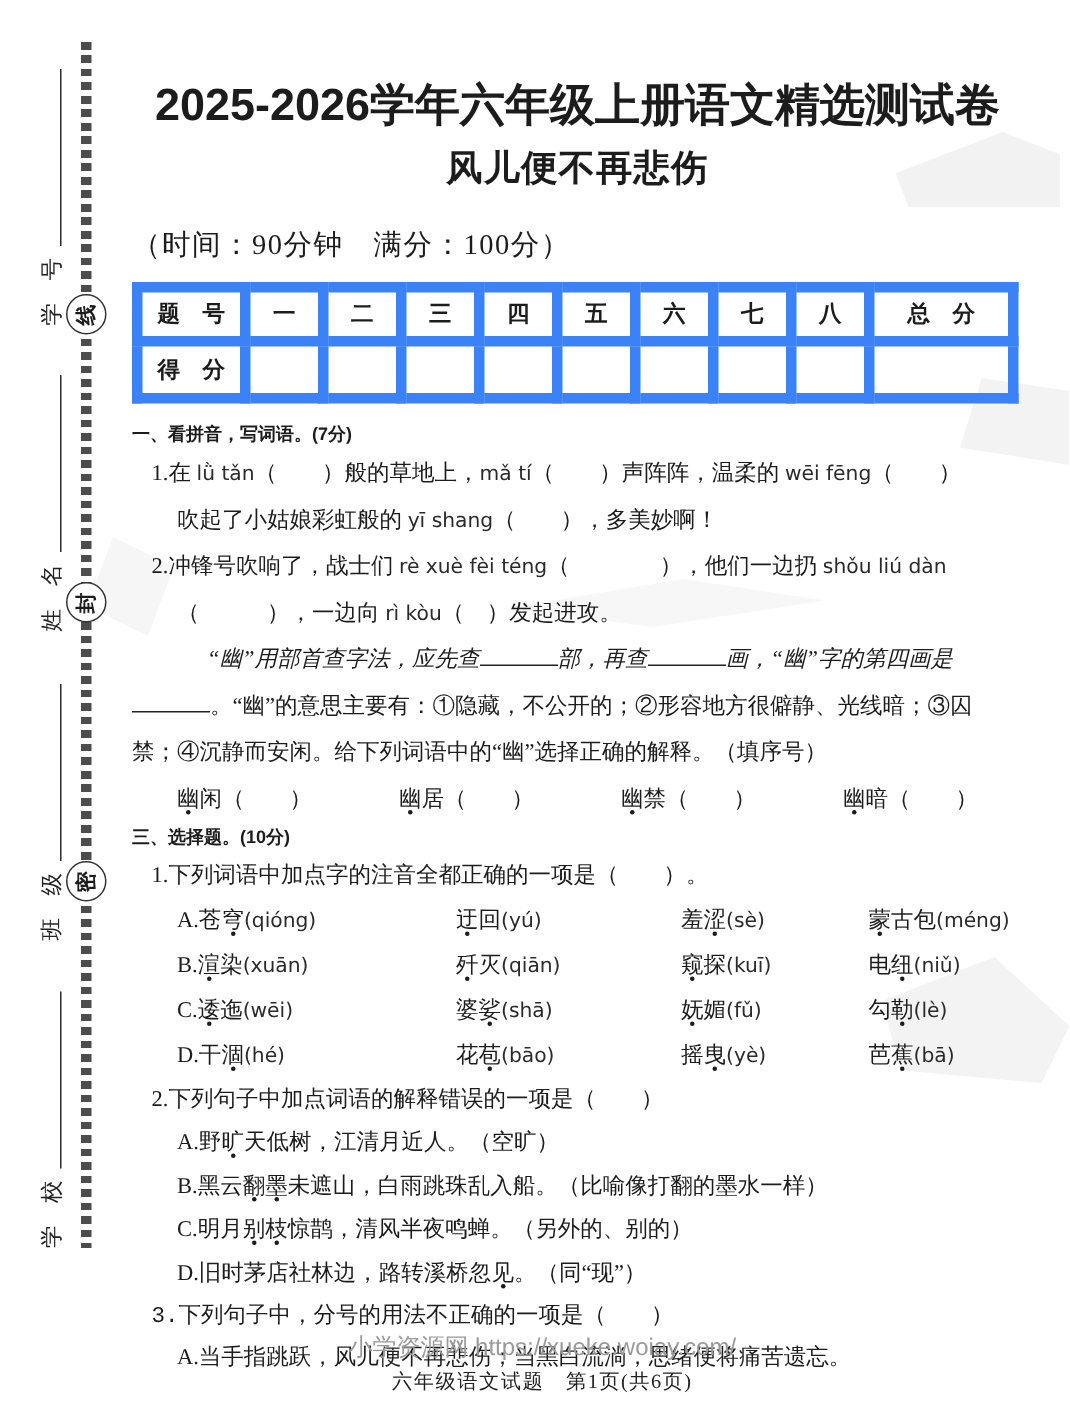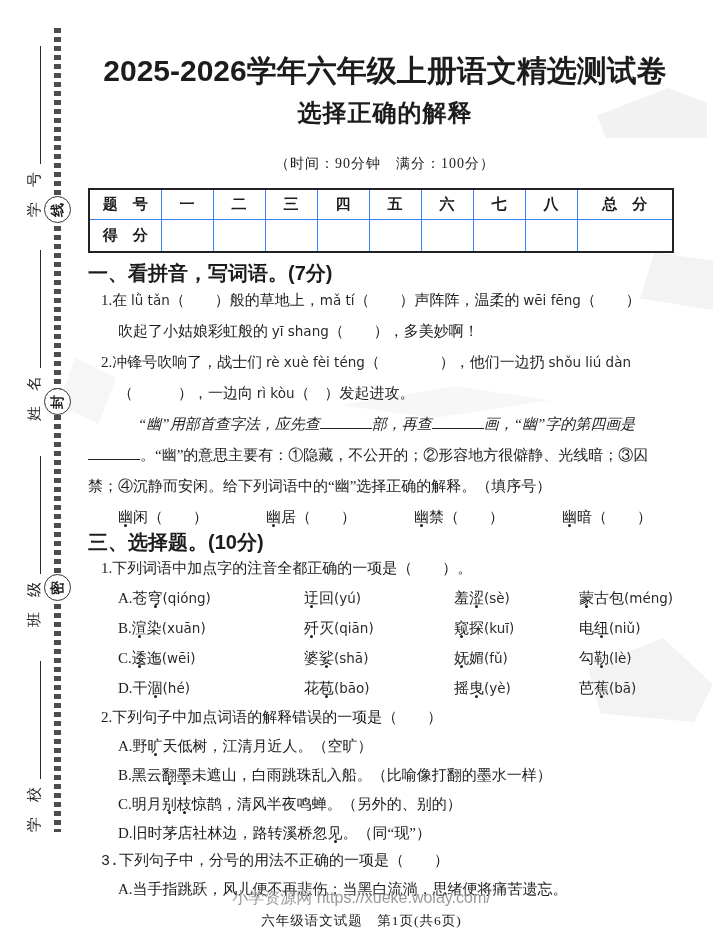--- a/index.html
+++ b/index.html
@@ -21,30 +21,30 @@
     font-size:14px;font-weight:bold;z-index:2;}
   .seal-circle span{transform:rotate(-90deg);}
   .sc1{top:196px;} .sc2{top:388px;} .sc3{top:574px;}
 
   
   .content{position:absolute;left:88px;top:16px;width:594px;}
   .title{margin:36px 0 0;font-family:"Liberation Sans","DejaVu Sans",sans-serif;font-weight:bold;
          font-size:30px;line-height:38px;text-align:center;white-space:nowrap;}
   .subtitle{margin:8px 0 0;font-family:"Liberation Sans","DejaVu Sans",sans-serif;font-weight:bold;
          font-size:24px;line-height:30px;text-align:center;letter-spacing:1px;}
-  .info{margin-top:26px;font-size:14px;line-height:20px;text-align:center;letter-spacing:1px;}
+  .info{margin-top:26px;font-size:19px;line-height:20px;text-align:left;letter-spacing:1px;}
 
   .score-table{margin-top:14px;border-collapse:collapse;border:2px solid #222;table-layout:fixed;}
-  .score-table td{border:1px solid #3b82f6;text-align:center;
+  .score-table td{border:7px solid #3b82f6;text-align:center;
     font-family:"Liberation Sans","DejaVu Sans",sans-serif;font-weight:bold;font-size:15px;}
   .score-table tr:first-child td{height:27px;}
   .score-table tr:last-child td{height:29px;}
 
   .sec-h{margin-top:9px;font-family:"Liberation Sans","DejaVu Sans",sans-serif;font-weight:bold;
-         font-size:20px;line-height:23px;}
+         font-size:12px;line-height:23px;}
   .sec-h.tight{margin-top:4px;} .sec-h.flush{margin-top:0;}
 
   .text-line{height:31px;line-height:31px;font-size:15px;white-space:nowrap;}
   .ind0{padding-left:13px;} .ind1{padding-left:30px;} .ind2{padding-left:50px;font-style:italic;} .ind3{padding-left:0;}
 
   .word-row{display:flex;justify-content:space-between;height:28px;line-height:28px;margin-top:1px;
             padding:0 30px 0 30px;font-size:15px;}
   .q-line{height:29px;line-height:29px;font-size:15px;padding-left:13px;white-space:nowrap;}
   .opt-row{display:grid;grid-template-columns:186px 150px 125px 1fr;height:30px;line-height:30px;
            padding-left:30px;font-size:15px;white-space:nowrap;}
@@ -100,21 +100,21 @@
     <div class="seal-circle sc2">
         <span>封</span>
       </div>
     <div class="seal-circle sc3">
         <span>密</span>
       </div>
   </aside>
 
   <main class="content">
     <h1 class="title">2025-2026学年六年级上册语文精选测试卷</h1>
-    <h2 class="subtitle">选择正确的解释</h2>
+    <h2 class="subtitle">风儿便不再悲伤</h2>
     <div class="info">（时间：90分钟　满分：100分）</div>
 
     <table class="score-table">
         <colgroup>
           <col style="width: 72px;">
           <col style="width: 52px;">
           <col style="width: 52px;">
           <col style="width: 52px;">
           <col style="width: 52px;">
           <col style="width: 52px;">

